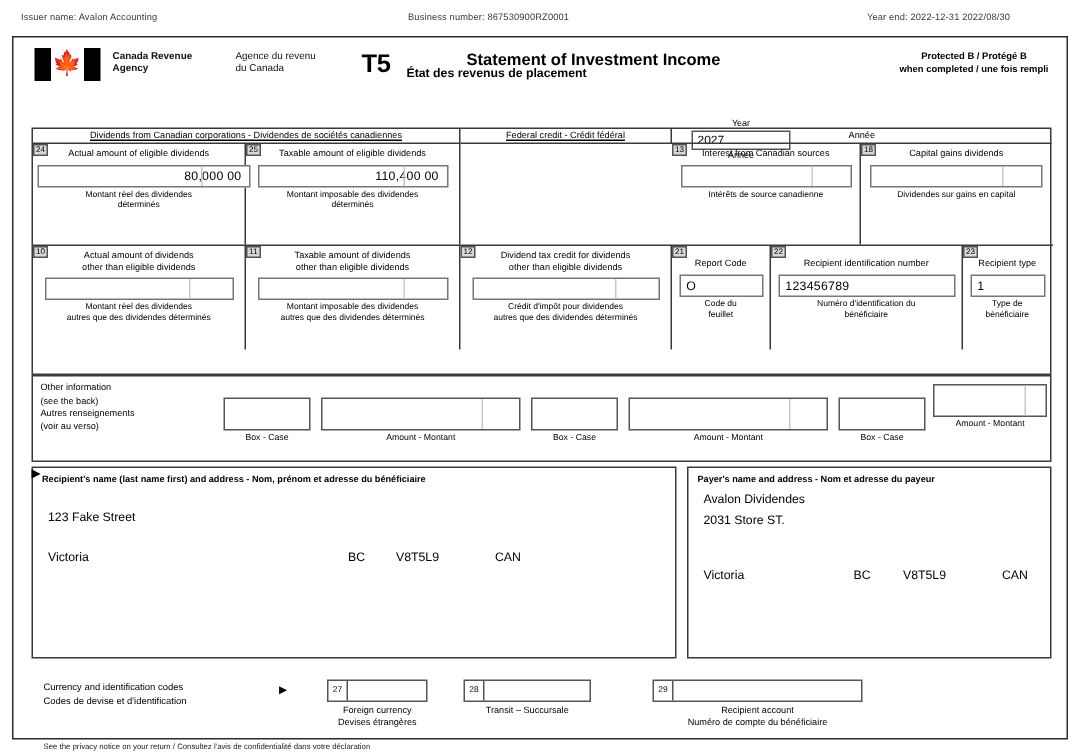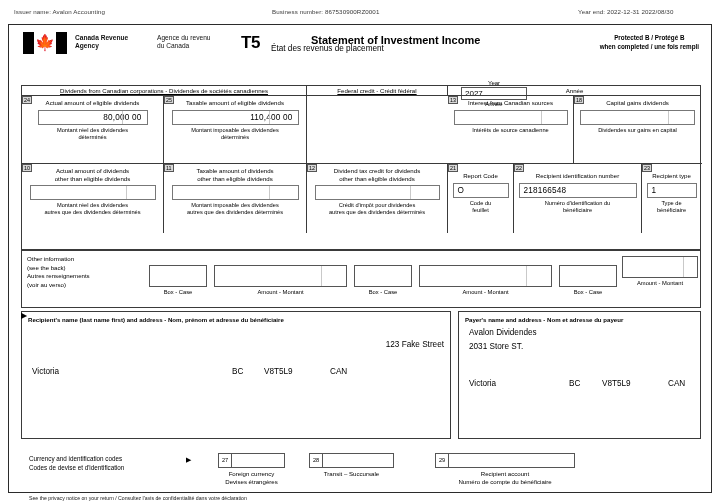--- a/index.html
+++ b/index.html
@@ -60,21 +60,21 @@
   .t5-mark {
     position: absolute; left: 232px; top: 8px;
     font-size: 17px; font-weight: 700; letter-spacing: -.3px;
   }
   .title-en {
     position: absolute; left: 262px; top: 9px;
     font-size: 11px; font-weight: 700; margin-left: 40px;
   }
   .title-fr {
     position: absolute; left: 262px; top: 19px;
-    font-size: 8.2px; font-weight: 400;
+    font-size: 8.2px; font-weight: 700;
   }
   .protected {
     position: absolute; right: 12px; top: 9px;
     text-align: center; font-size: 6.3px; font-weight: 700; line-height: 8.6px;
   }
 
   
   .year-wrap {
     position: absolute; left: 452px; top: 55px;
     width: 66px; text-align: center;
@@ -276,21 +276,21 @@
 
     <div class="band a">Dividends from Canadian corporations - Dividendes de sociétés canadiennes</div>
     <div class="band b">Federal credit - Crédit fédéral</div>
     <div class="band c">Année</div>
 
     <div class="cellrow r1">
 
       <div class="cell" style="left:0px;width:142px;">
         <span class="boxnum">24</span>
         <div class="cell-lbl">Actual amount of eligible dividends</div>
-        <div class="amt-box" style="width:110px;">
+        <div class="amt-box" style="width:142px;">
           <span class="divider"></span>
           <span class="amt-val">80,000 00</span>
         </div>
         <div class="cell-sub">
           <div>Montant réel des dividendes</div>
           <div>déterminés</div>
         </div>
       </div>
 
       <div class="cell" style="left:142px;width:143px;">
@@ -392,21 +392,21 @@
         <div class="cell-sub">
           <div>Code du</div>
           <div>feuillet</div>
         </div>
       </div>
 
       <div class="cell" style="left:492px;width:128px;">
         <span class="boxnum">22</span>
         <div class="cell-lbl" style="padding:0 2px;margin-top:6px;">Recipient identification number</div>
         <div class="amt-box" style="width:118px;">
-          <span class="amt-val left">218166548</span>
+          <span class="amt-val left">123456789</span>
         </div>
         <div class="cell-sub">
           <div>Numéro d'identification du</div>
           <div>bénéficiaire</div>
         </div>
       </div>
 
       <div class="cell last" style="left:620px;width:59px;">
         <span class="boxnum">23</span>
         <div class="cell-lbl" style="padding:0 1px;margin-top:6px;">Recipient type</div>
@@ -471,21 +471,21 @@
       </div>
       <div class="oi-cap">Amount - Montant</div>
     </div>
   </div>
 
   <div class="names">
 
     <div class="recip">
       <span class="arrow-mark">▶</span>
       <div class="blk-lbl">Recipient's name (last name first) and address - Nom, prénom et adresse du bénéficiaire</div>
-      <div class="addr-line" style="margin-top:17px;text-align:right;">123 Fake Street</div>
+      <div class="addr-line" style="margin-top:17px;">123 Fake Street</div>
       <div class="citystate">
         <span class="cs-city" style="left:4px;">Victoria</span>
         <span class="cs-prov" style="left:204px;">BC</span>
         <span class="cs-pc" style="left:236px;">V8T5L9</span>
         <span class="cs-ctry" style="left:302px;">CAN</span>
       </div>
     </div>
 
     <div class="payer">
       <div class="blk-lbl">Payer's name and address - Nom et adresse du payeur</div>

